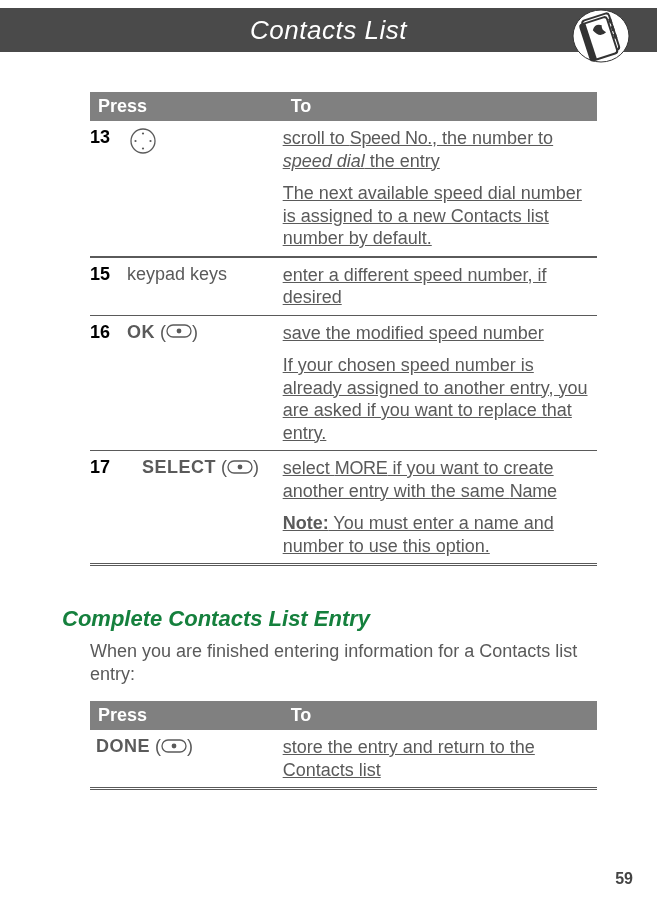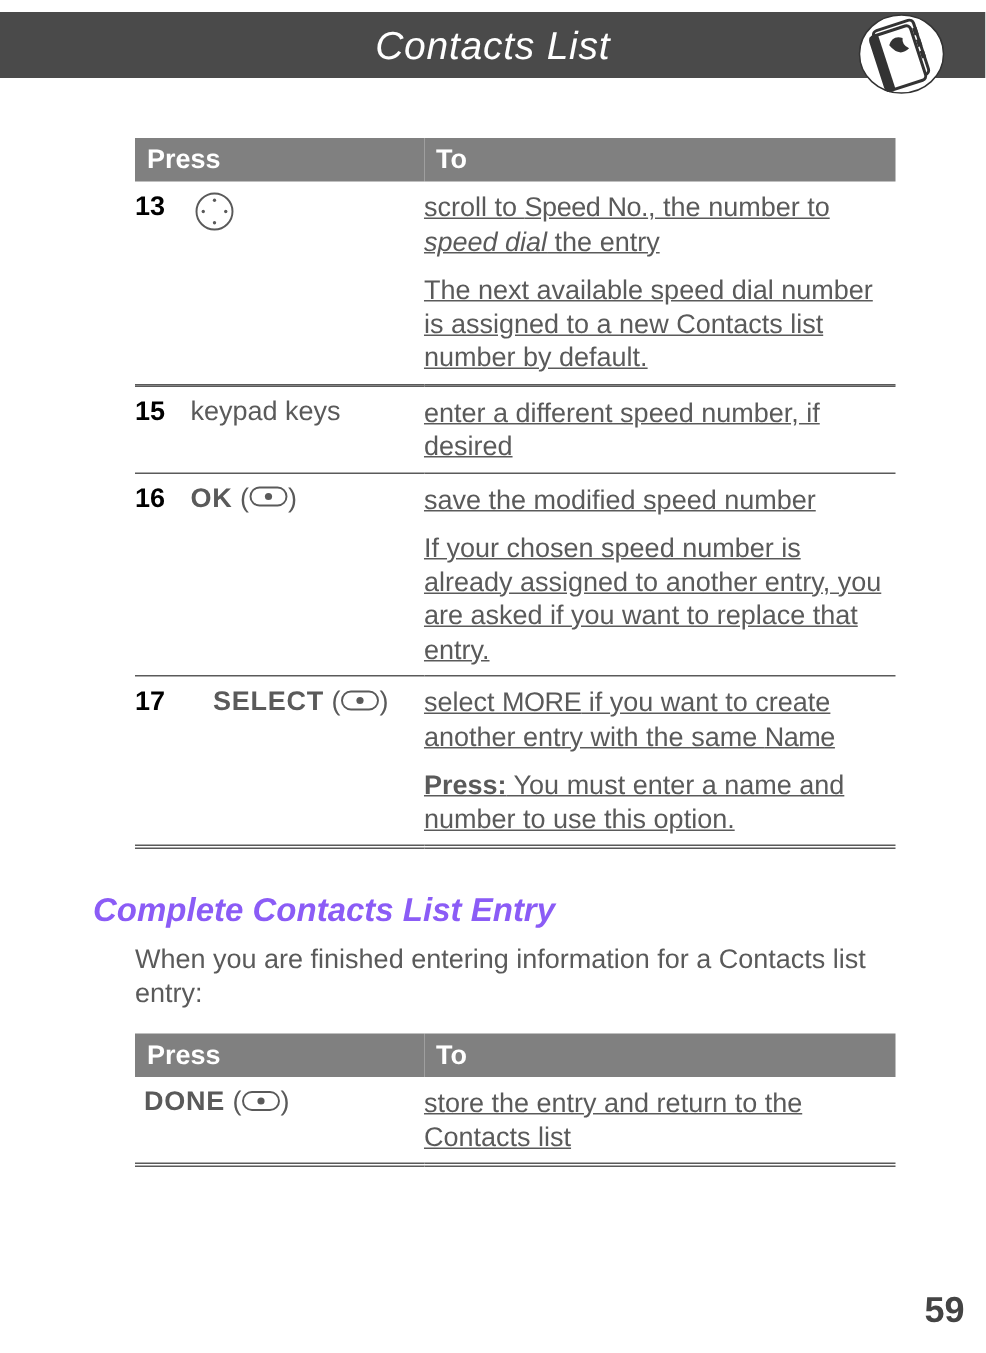--- a/index.html
+++ b/index.html
@@ -68,35 +68,35 @@
   .sep td { border-top: 1px solid #5a5a5a; padding:0; height:0;}
   .dsep td { border-top: 3px double #5a5a5a; padding:0; height:0;}
   .mono { font-family: "Arial", sans-serif; font-stretch: condensed; letter-spacing: -0.3px; font-weight: 500; }
   .softkey { font-family: "Arial Narrow", Arial, sans-serif; font-weight: bold; letter-spacing: 0.5px; font-stretch: condensed; }
   .italic { font-style: italic; }
   .bold { font-weight: bold; color:#5a5a5a;}
   .section-head {
     font-weight: bold;
     font-style: italic;
     font-size: 22px;
-    margin: 28px 0 8px -28px;
-    color: #8b5cf6;
+    margin: 40px 0 8px -28px;
+    color: #15803d;
   }
   .body-para {
     font-size: 18px;
     font-weight: 300;
     line-height: 1.25;
     margin: 6px 0 16px 0;
   }
   .pagefoot {
     position: absolute;
-    right: 14px;
+    right: 24px;
     bottom: 14px;
     font-weight: bold;
-    font-size: 24px;
+    font-size: 16px;
     color:#444;
   }
   .nav-icon {
     display:inline-block;
     vertical-align: middle;
     margin-left: 2px;
   }
   .pill {
     display:inline-block;
     vertical-align: middle;
@@ -199,21 +199,21 @@
         <span> (</span><span class="pill"><svg width="26" height="14" viewBox="0 0 26 14">
                 <rect x="1" y="1" width="24" height="12" rx="6" fill="none" stroke="#5a5a5a" stroke-width="1.3"></rect>
                 <circle cx="13" cy="7" r="2.4" fill="#5a5a5a"></circle>
               </svg></span><span>)</span>
       </td>
       <td class="to-cell">
         <p>
           <span>select </span><span class="mono">MORE</span><span> if you want to create another entry with the same </span><span class="mono">Name</span>
         </p>
         <p>
-          <span class="bold">Press:</span><span> You must enter a name and number to use this option.</span>
+          <span class="bold">Note:</span><span> You must enter a name and number to use this option.</span>
         </p>
       </td>
     </tr>
     <tr class="dsep">
           <td colspan="2"></td>
         </tr>
   </tbody>
     </table>
 
   <div class="section-head">Complete Contacts List Entry</div>

